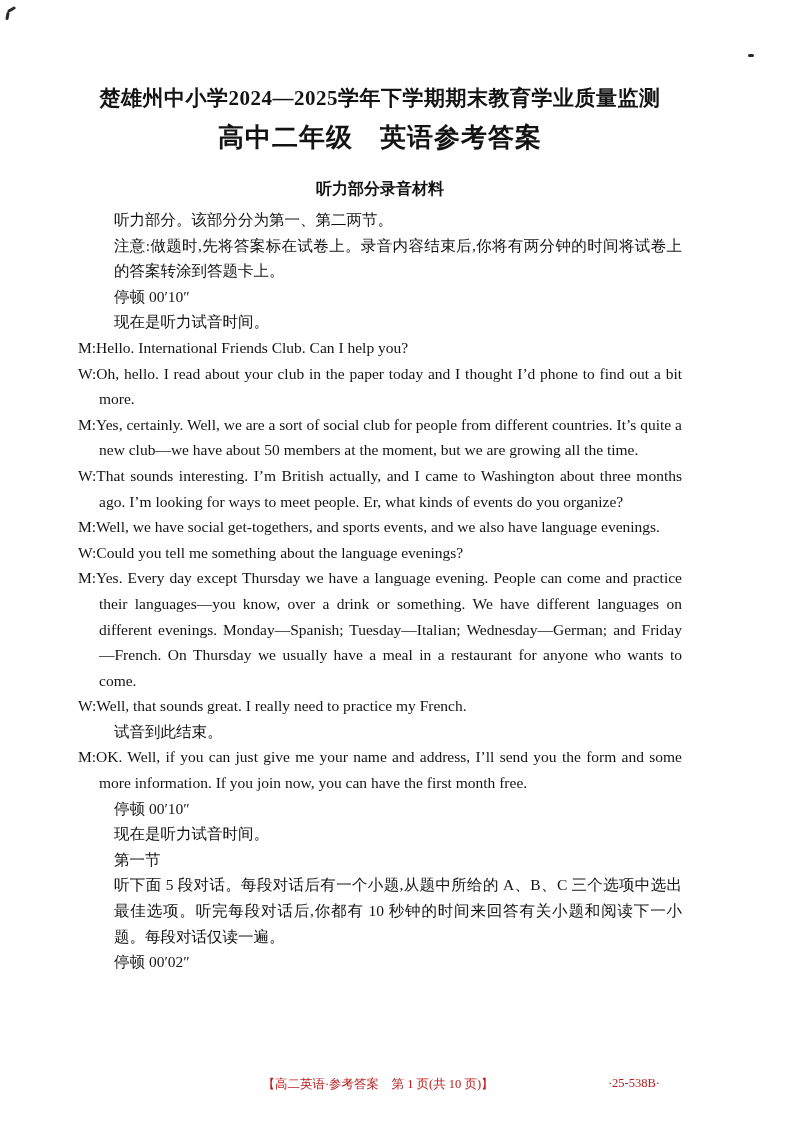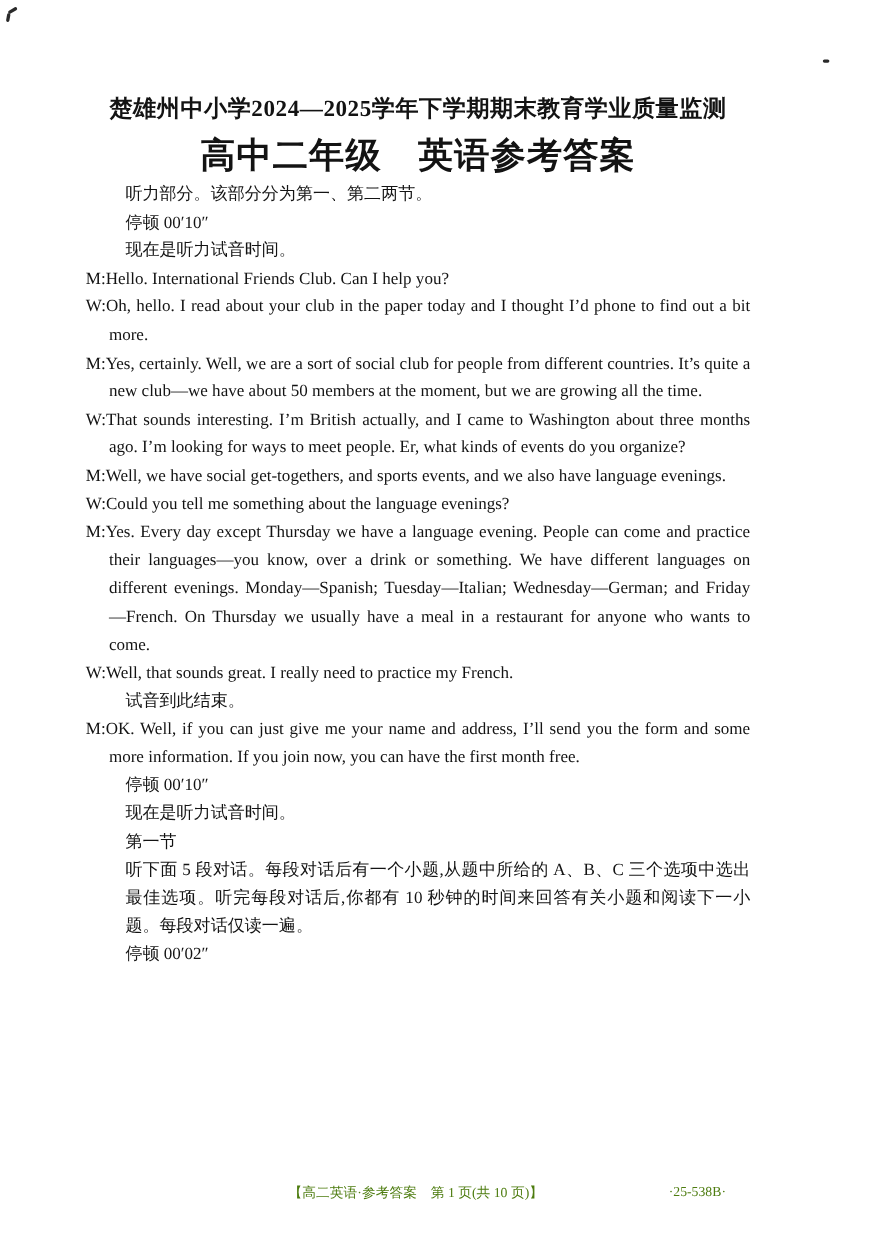--- a/index.html
+++ b/index.html
@@ -25,21 +25,21 @@
   .title1 {
     margin-top: 84px;
     text-align: center;
     font-size: 21px;
     font-weight: bold;
     letter-spacing: 0.5px;
   }
   .title2 {
     margin-top: 8px;
     text-align: center;
-    font-size: 32px;
+    font-size: 26px;
     font-weight: bold;
     letter-spacing: 1px;
   }
   .section-heading {
     margin-top: 24px;
     margin-bottom: 7px;
     text-align: center;
     font-size: 16px;
     font-weight: bold;
   }
@@ -54,21 +54,21 @@
     padding-left: 21px;
     text-indent: -21px;
   }
   .footer {
     position: absolute;
     left: 0;
     right: 0;
     bottom: 30px;
     height: 18px;
     font-size: 12.5px;
-    color: #4d7c0f;
+    color: #b91c1c;
     margin-top: 40px;
   }
   .footer-center {
     position: absolute;
     left: 0;
     right: 0;
     text-align: center;
   }
   .footer-right {
     position: absolute;
@@ -88,23 +88,25 @@
 
   <div class="artifact tl"></div>
   <div class="artifact tl2"></div>
   <div class="artifact re"></div>
 
   <div class="content">
 
     <div class="title1">楚雄州中小学2024—2025学年下学期期末教育学业质量监测</div>
     <div class="title2">高中二年级　英语参考答案</div>
 
+    <div class="section-heading">听力部分录音材料</div>
 
     <div>
       <p class="para">听力部分。该部分分为第一、第二两节。</p>
+      <p class="para">注意:做题时,先将答案标在试卷上。录音内容结束后,你将有两分钟的时间将试卷上的答案转涂到答题卡上。</p>
       <p class="para">停顿 00′10″</p>
       <p class="para">现在是听力试音时间。</p>
       <p class="para hanging">M:Hello. International Friends Club. Can I help you?</p>
       <p class="para hanging">W:Oh, hello. I read about your club in the paper today and I thought I’d phone to find out a bit more.</p>
       <p class="para hanging">M:Yes, certainly. Well, we are a sort of social club for people from different countries. It’s quite a new club—we have about 50 members at the moment, but we are growing all the time.</p>
       <p class="para hanging">W:That sounds interesting. I’m British actually, and I came to Washington about three months ago. I’m looking for ways to meet people. Er, what kinds of events do you organize?</p>
       <p class="para hanging">M:Well, we have social get-togethers, and sports events, and we also have language evenings.</p>
       <p class="para hanging">W:Could you tell me something about the language evenings?</p>
       <p class="para hanging">M:Yes. Every day except Thursday we have a language evening. People can come and practice their languages—you know, over a drink or something. We have different languages on different evenings. Monday—Spanish; Tuesday—Italian; Wednesday—German; and Friday—French. On Thursday we usually have a meal in a restaurant for anyone who wants to come.</p>
       <p class="para hanging">W:Well, that sounds great. I really need to practice my French.</p>

